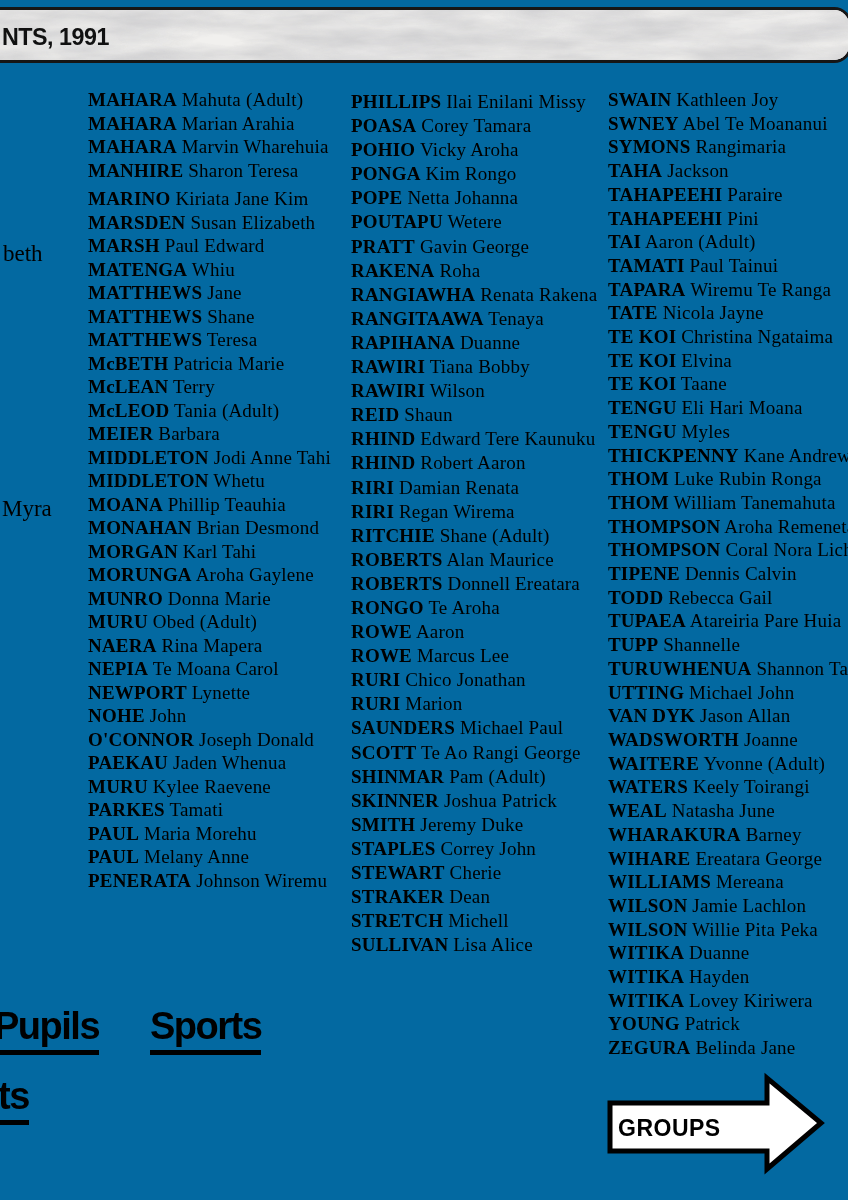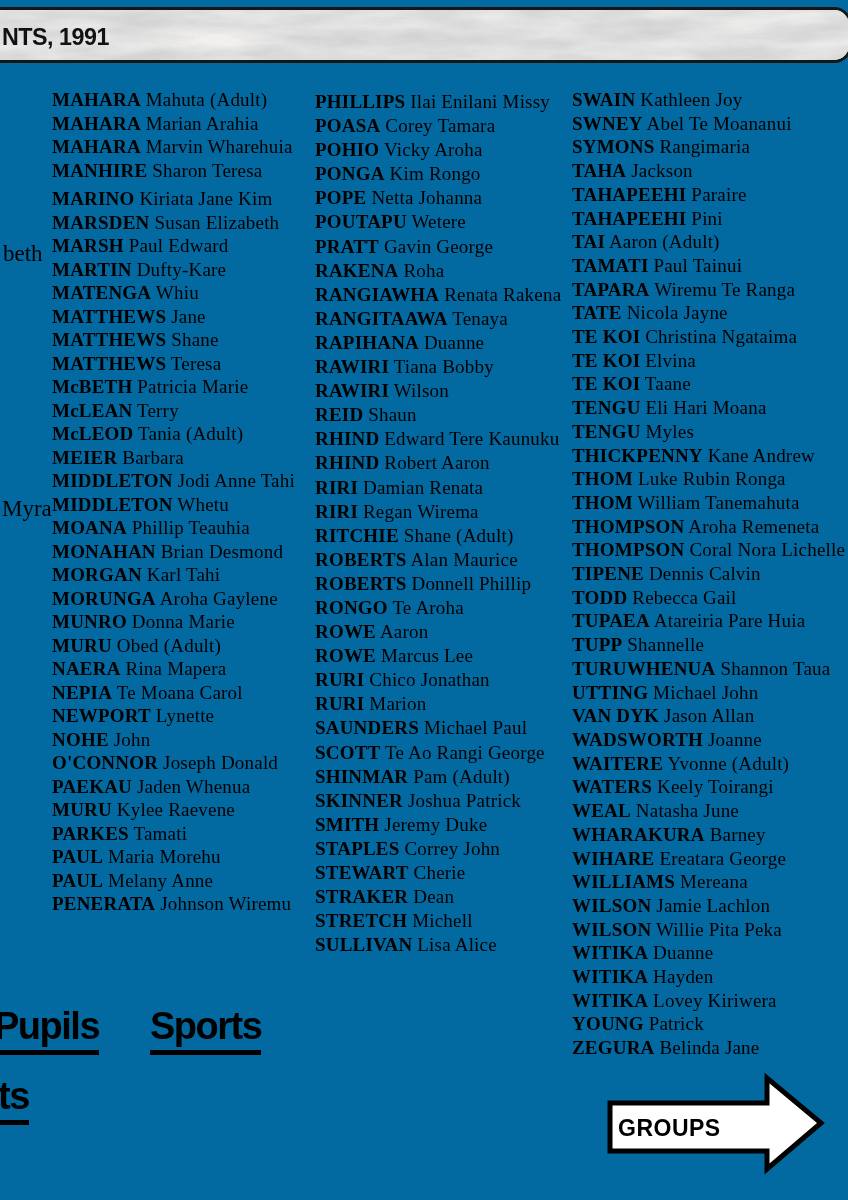--- a/index.html
+++ b/index.html
@@ -27,21 +27,21 @@
     position:absolute; left:33px; top:13px;
     font-family:"Liberation Sans", sans-serif;
     font-weight:bold; font-size:24px; letter-spacing:-0.5px;
     color:#111; white-space:nowrap;
     transform:scaleX(0.97); transform-origin:0 50%;
   }
 
   
   .col {
     position:absolute;
-    font-size:19px; color:#000; letter-spacing:0.2px;
+    font-size:19px; color:#000; letter-spacing:0.2px;margin-left:36px;
   }
   .row { white-space:nowrap; }
   .row.gap { margin-top:5px; }
   .surname { font-weight:bold; }
 
   .fragment {
     position:absolute; font-size:23px; color:#000;
     line-height:23.7px; white-space:nowrap;
   }
 
@@ -94,21 +94,20 @@
   <span class="fragment" style="left:2px; top:497px">Myra</span>
 
   <div class="col" style="left:52px; top:88px; line-height:23.5px">
       <div class="row"><span class="surname">MAHARA</span><span class="given"> Mahuta (Adult)</span></div>
       <div class="row"><span class="surname">MAHARA</span><span class="given"> Marian Arahia</span></div>
       <div class="row"><span class="surname">MAHARA</span><span class="given"> Marvin Wharehuia</span></div>
       <div class="row"><span class="surname">MANHIRE</span><span class="given"> Sharon Teresa</span></div>
       <div class="row gap"><span class="surname">MARINO</span><span class="given"> Kiriata Jane Kim</span></div>
       <div class="row"><span class="surname">MARSDEN</span><span class="given"> Susan Elizabeth</span></div>
       <div class="row"><span class="surname">MARSH</span><span class="given"> Paul Edward</span></div>
-      <div class="row"><span class="surname">MARTIN</span><span class="given"> Dufty-Kare</span></div>
       <div class="row"><span class="surname">MATENGA</span><span class="given"> Whiu</span></div>
       <div class="row"><span class="surname">MATTHEWS</span><span class="given"> Jane</span></div>
       <div class="row"><span class="surname">MATTHEWS</span><span class="given"> Shane</span></div>
       <div class="row"><span class="surname">MATTHEWS</span><span class="given"> Teresa</span></div>
       <div class="row"><span class="surname">McBETH</span><span class="given"> Patricia Marie</span></div>
       <div class="row"><span class="surname">McLEAN</span><span class="given"> Terry</span></div>
       <div class="row"><span class="surname">McLEOD</span><span class="given"> Tania (Adult)</span></div>
       <div class="row"><span class="surname">MEIER</span><span class="given"> Barbara</span></div>
       <div class="row"><span class="surname">MIDDLETON</span><span class="given"> Jodi Anne Tahi</span></div>
       <div class="row"><span class="surname">MIDDLETON</span><span class="given"> Whetu</span></div>
@@ -144,21 +143,21 @@
       <div class="row"><span class="surname">RAPIHANA</span><span class="given"> Duanne</span></div>
       <div class="row"><span class="surname">RAWIRI</span><span class="given"> Tiana Bobby</span></div>
       <div class="row"><span class="surname">RAWIRI</span><span class="given"> Wilson</span></div>
       <div class="row"><span class="surname">REID</span><span class="given"> Shaun</span></div>
       <div class="row"><span class="surname">RHIND</span><span class="given"> Edward Tere Kaunuku</span></div>
       <div class="row"><span class="surname">RHIND</span><span class="given"> Robert Aaron</span></div>
       <div class="row"><span class="surname">RIRI</span><span class="given"> Damian Renata</span></div>
       <div class="row"><span class="surname">RIRI</span><span class="given"> Regan Wirema</span></div>
       <div class="row"><span class="surname">RITCHIE</span><span class="given"> Shane (Adult)</span></div>
       <div class="row"><span class="surname">ROBERTS</span><span class="given"> Alan Maurice</span></div>
-      <div class="row"><span class="surname">ROBERTS</span><span class="given"> Donnell Phillip</span></div>
+      <div class="row"><span class="surname">ROBERTS</span><span class="given"> Donnell Ereatara</span></div>
       <div class="row"><span class="surname">RONGO</span><span class="given"> Te Aroha</span></div>
       <div class="row"><span class="surname">ROWE</span><span class="given"> Aaron</span></div>
       <div class="row"><span class="surname">ROWE</span><span class="given"> Marcus Lee</span></div>
       <div class="row"><span class="surname">RURI</span><span class="given"> Chico Jonathan</span></div>
       <div class="row"><span class="surname">RURI</span><span class="given"> Marion</span></div>
       <div class="row"><span class="surname">SAUNDERS</span><span class="given"> Michael Paul</span></div>
       <div class="row"><span class="surname">SCOTT</span><span class="given"> Te Ao Rangi George</span></div>
       <div class="row"><span class="surname">SHINMAR</span><span class="given"> Pam (Adult)</span></div>
       <div class="row"><span class="surname">SKINNER</span><span class="given"> Joshua Patrick</span></div>
       <div class="row"><span class="surname">SMITH</span><span class="given"> Jeremy Duke</span></div>

